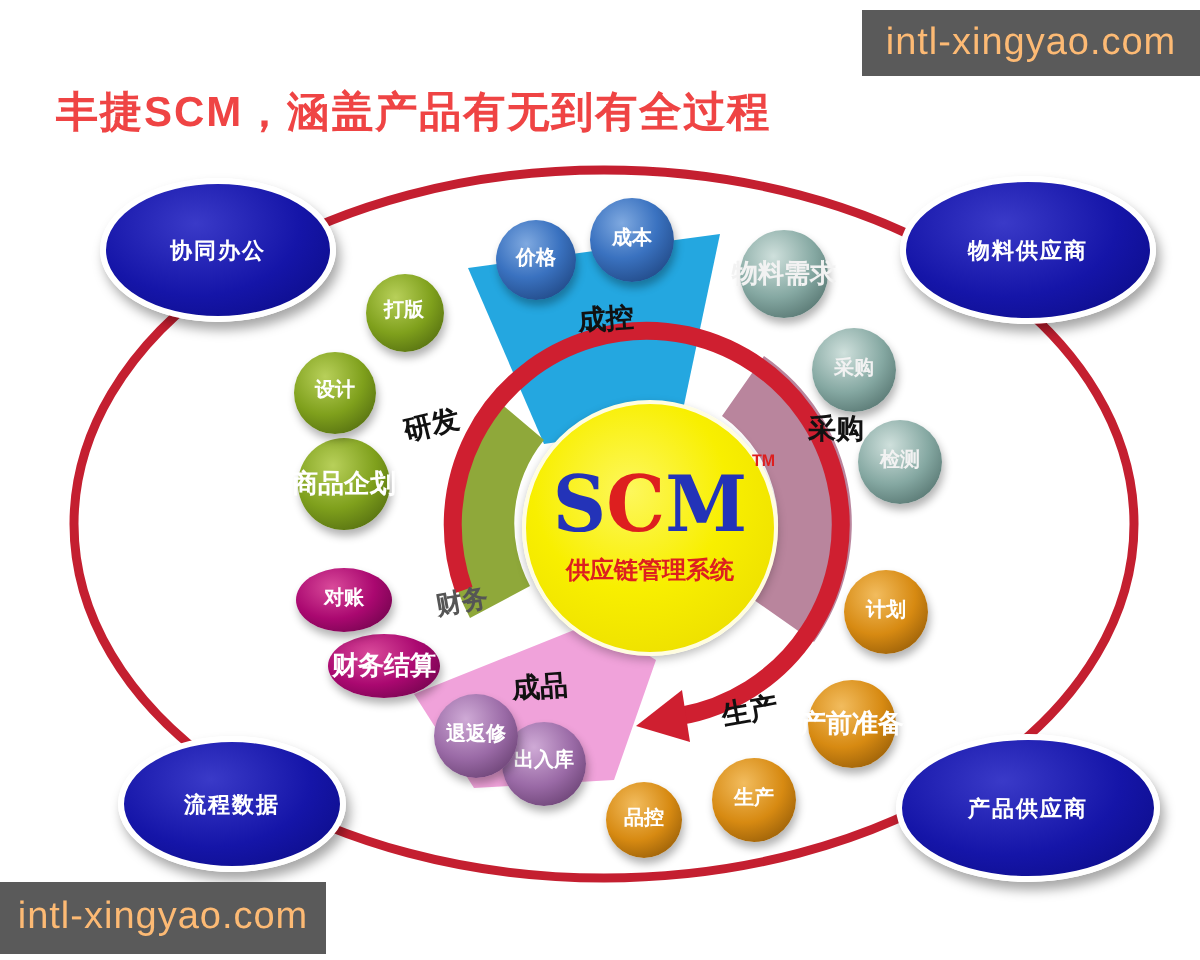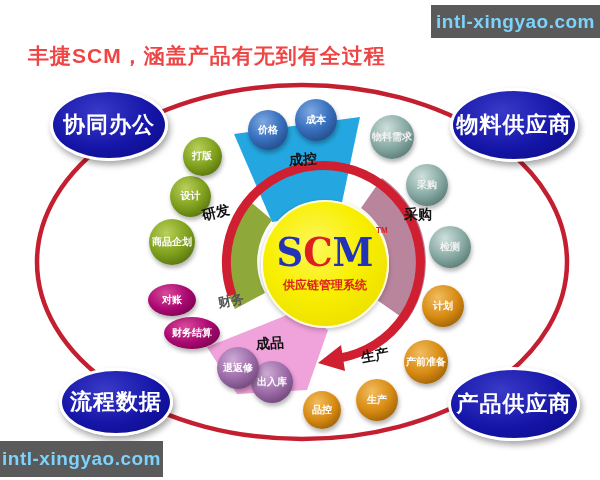--- a/index.html
+++ b/index.html
@@ -3,46 +3,46 @@
 <meta charset="utf-8">
 <style>
   html,body{margin:0;padding:0;}
   body{font-family:"Liberation Sans","DejaVu Sans",sans-serif;}
   #stage{position:relative;width:600px;height:480px;background:#ffffff;overflow:hidden;}
   #diagram-svg{position:absolute;left:0;top:0;width:600px;height:480px;}
 
   .title{position:absolute;left:28px;top:42px;font-size:21px;font-weight:bold;
          color:#ef4444;letter-spacing:1px;white-space:nowrap;}
 
-  .watermark{position:absolute;background:#5a5a5a;color:#7dd3fc;font-size:19px;
-             display:flex;align-items:center;justify-content:center;letter-spacing:.5px;font-weight:bold;}
+  .watermark{position:absolute;background:#5a5a5a;color:#fdba74;font-size:19px;
+             display:flex;align-items:center;justify-content:center;letter-spacing:.5px;}
   .wm-top{left:431px;top:5px;width:169px;height:33px;}
   .wm-bottom{left:0px;top:441px;width:163px;height:36px;}
 
   .corner-node{position:absolute;border-radius:50%;border:3px solid #fff;
       background:radial-gradient(ellipse at 40% 30%, #3a3ac8 0%, #1515a8 55%, #0a0a80 100%);
       box-shadow:2px 4px 6px rgba(0,0,0,.35);display:flex;align-items:center;justify-content:center;
-      color:#fff;font-weight:bold;font-size:22px;letter-spacing:1px;white-space:nowrap;}
+      color:#fff;font-weight:bold;font-size:11px;letter-spacing:1px;white-space:nowrap;}
 
   .center-circle{position:absolute;left:261px;top:200px;width:124px;height:124px;border-radius:50%;
       background:radial-gradient(circle at 42% 35%, #fdf75c 0%, #f8ef00 45%, #e8d800 100%);
       border:2px solid #fffde0;box-shadow:0 2px 5px rgba(0,0,0,.25);
       display:flex;flex-direction:column;align-items:center;justify-content:center;}
   .scm-logo{font-size:37px;font-weight:bold;line-height:1;position:relative;
       font-family:"DejaVu Serif","Liberation Serif",serif;transform:scaleY(1.05);}
   .scm-s,.scm-m{color:#2333b8;}
   .scm-c{color:#dd1f1f;}
   .scm-tm{position:absolute;right:-14px;top:-6px;font-size:8px;color:#dd1f1f;
       font-family:"Liberation Sans",sans-serif;}
   .scm-subtitle{margin-top:6px;font-size:12px;font-weight:bold;color:#dd1f1f;white-space:nowrap;text-align:right;}
 
   .sphere{position:absolute;border-radius:50%;display:flex;align-items:center;justify-content:center;
       color:#fff;font-size:10px;font-weight:bold;text-align:center;line-height:1.05;
       box-shadow:1px 3px 4px rgba(0,0,0,.3);white-space:nowrap;}
-  .sphere.small-label{font-size:10px;}
+  .sphere.small-label{font-size:13px;}
   .g-blue  {background:radial-gradient(circle at 38% 30%, #7fa9e0 0%, #3a72c0 45%, #17386e 100%);font-family:Liberation Serif, serif;}
   .g-teal  {background:radial-gradient(circle at 38% 30%, #cfe0dc 0%, #85a8a2 50%, #415e5a 100%);color:#f2f2f2;}
   .g-olive {background:radial-gradient(circle at 38% 30%, #b8d05a 0%, #7fa01c 50%, #42590c 100%);}
   .g-orange{background:radial-gradient(circle at 38% 30%, #f2bc5e 0%, #d78a12 50%, #7c4b04 100%);}
   .g-purple{background:radial-gradient(circle at 38% 30%, #cfaad6 0%, #9a6aa6 50%, #56315e 100%);}
   .g-magenta{background:radial-gradient(ellipse at 38% 30%, #d94a9a 0%, #aa0870 50%, #5c0340 100%);}
 
   .sector-label{position:absolute;font-weight:bold;color:#111;white-space:nowrap;
       transform-origin:center;}
 </style>
@@ -73,31 +73,31 @@
       <span class="scm-tm">TM</span>
     </div>
     <div class="scm-subtitle">供应链管理系统</div>
   </div>
 
   <div id="spheres-layer">
       <div class="sphere g-blue" style="left: 248px; top: 110px; width: 40px; height: 40px;">价格</div>
       <div class="sphere g-blue" style="left: 295px; top: 99px; width: 42px; height: 42px;">成本</div>
       <div class="sphere g-teal small-label" style="left: 370px; top: 115px; width: 44px; height: 44px;">物料需求</div>
       <div class="sphere g-teal" style="left: 406px; top: 164px; width: 42px; height: 42px;">采购</div>
-      <div class="sphere g-teal" style="left: 429px; top: 226px; width: 42px; height: 42px;">检测</div>
+      <div class="sphere g-teal" style="left: 429px; top: 210px; width: 42px; height: 42px;">检测</div>
       <div class="sphere g-orange" style="left: 422px; top: 285px; width: 42px; height: 42px;">计划</div>
       <div class="sphere g-orange small-label" style="left: 404px; top: 340px; width: 44px; height: 44px;">产前准备</div>
       <div class="sphere g-orange" style="left: 356px; top: 379px; width: 42px; height: 42px;">生产</div>
       <div class="sphere g-orange" style="left: 303px; top: 391px; width: 38px; height: 38px;">品控</div>
-      <div class="sphere g-purple" style="left: 251px; top: 361px; width: 42px; height: 42px;">出入库</div>
+      <div class="sphere g-purple" style="left: 251px; top: 361px; width: 42px; height: 42px; font-family: Liberation Mono, monospace;">出入库</div>
       <div class="sphere g-purple" style="left: 207px; top: 347px; width: 42px; height: 42px; margin-left: 10px;">退返修</div>
       <div class="sphere g-magenta small-label" style="left: 164px; top: 317px; width: 56px; height: 32px;">财务结算</div>
       <div class="sphere g-magenta" style="left: 148px; top: 284px; width: 48px; height: 32px;">对账</div>
       <div class="sphere g-olive small-label" style="left: 149px; top: 219px; width: 46px; height: 46px;">商品企划</div>
-      <div class="sphere g-olive" style="left: 170px; top: 175.5px; width: 41px; height: 41px;">设计</div>
+      <div class="sphere g-olive" style="left: 147px; top: 175.5px; width: 41px; height: 41px;">设计</div>
       <div class="sphere g-olive" style="left: 182.5px; top: 136.5px; width: 39px; height: 39px;">打版</div>
     </div>
   <div id="labels-layer">
       <div class="sector-label" style="left: 303px; top: 160px; font-size: 14px; color: rgb(17, 17, 17); transform: translate(-50%, -50%) rotate(-4deg);">成控</div>
       <div class="sector-label" style="left: 216px; top: 213px; font-size: 14px; color: rgb(17, 17, 17); transform: translate(-50%, -50%) rotate(-14deg);">研发</div>
       <div class="sector-label" style="left: 418px; top: 215px; font-size: 14px; color: rgb(17, 17, 17); transform: translate(-50%, -50%) rotate(0deg);">采购</div>
       <div class="sector-label" style="left: 231px; top: 301px; font-size: 13px; color: rgb(85, 85, 85); transform: translate(-50%, -50%) rotate(-10deg);">财务</div>
       <div class="sector-label" style="left: 270px; top: 344px; font-size: 14px; color: rgb(17, 17, 17); transform: translate(-50%, -50%) rotate(-4deg);">成品</div>
       <div class="sector-label" style="left: 375px; top: 356px; font-size: 14px; color: rgb(17, 17, 17); transform: translate(-50%, -50%) rotate(-10deg);">生产</div>
     </div>

